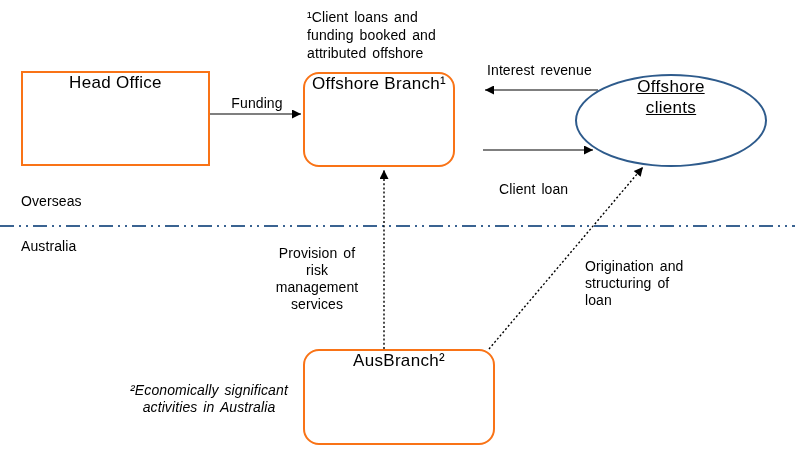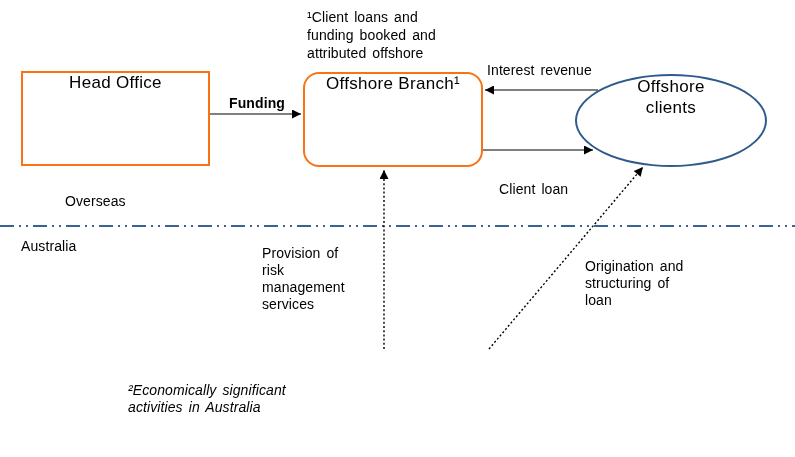--- a/index.html
+++ b/index.html
@@ -45,21 +45,21 @@
   }
   .lbl {
     position: absolute;
     font-size: 14px;
     line-height: 17px;
     letter-spacing: 0.1px;
     word-spacing: 2px;
     white-space: pre-line;
   }
   .right {
-    text-align: left;
+    text-align: center;
   }
   .divider-line {
     stroke: var(--divider-color, #3A6391);
     stroke-width: 2;
     stroke-dasharray: 14 5 2 5 2 5;
   }
   .solid-line {
     stroke: #000000;
     stroke-width: 1.2;
     fill: none;
@@ -93,46 +93,49 @@
 
     <line class="dotted-line" x1="384" y1="349" x2="384" y2="170" marker-end="url(#arrowhead)"></line>
 
     <line class="dotted-line" x1="489" y1="349" x2="643" y2="167" marker-end="url(#arrowhead)"></line>
   </svg>
 
   <div class="node" style="left:21px; top:71px; width:189px; height:95px;">
     <span>Head Office</span>
   </div>
 
-  <div class="node rounded" style="left:303px; top:72px; width:180px; height:95px;">
+  <div class="node rounded" style="left:303px; top:72px; width:152px; height:95px;">
     <span>Offshore Branch¹</span>
   </div>
 
-  <div class="node ellipse" style="left:575px; top:74px; width:192px; height:93px;">
+  <div class="node ellipse" style="left:575px; top:74px; width:192px; height:93px;text-decoration:underline;">
     <span>Offshore
 clients</span>
   </div>
 
+  <div class="node rounded" style="left:303px; top:349px; width:192px; height:96px;">
+    <span>AusBranch²</span>
+  </div>
 
-  <div class="lbl" style="left:212px; top:95px; width:90px; text-align:center;font-weight:bold;">Funding</div>
+  <div class="lbl" style="left:212px; top:95px; width:90px; text-align:center;">Funding</div>
 
   <div class="lbl" style="left:487px; top:62px;">Interest revenue</div>
 
   <div class="lbl" style="left:499px; top:155px;margin-top:26px;">Client loan</div>
 
   <div class="lbl right" style="left:262px; top:245px; width:110px;">Provision of
 risk
 management
 services</div>
 
   <div class="lbl" style="left:585px; top:249px; width:130px;margin-top:9px;">Origination and
 structuring of
 loan</div>
 
-  <div class="lbl" style="left:21px; top:193px;margin-left:44px;">Overseas</div>
+  <div class="lbl" style="left:21px; top:193px;">Overseas</div>
 
   <div class="lbl" style="left:21px; top:238px;">Australia</div>
 
   <div class="lbl" style="left:307px; top:8px; width:150px; line-height:18px;">¹Client loans and
 funding booked and
 attributed offshore</div>
 
   <div class="lbl right" style="left:128px; top:382px; width:162px;font-style:italic;">²Economically significant
 activities in Australia</div>
 

